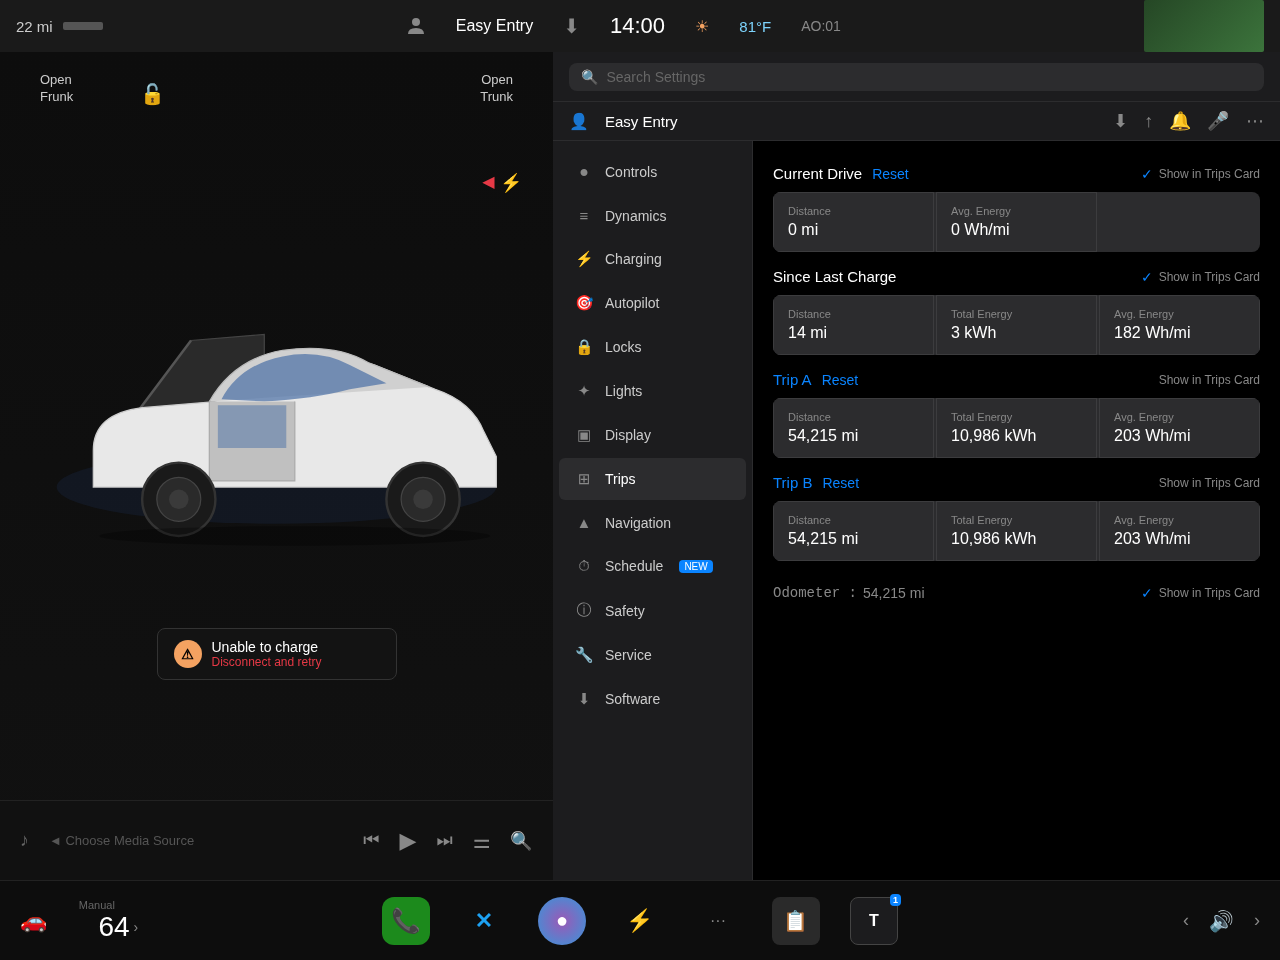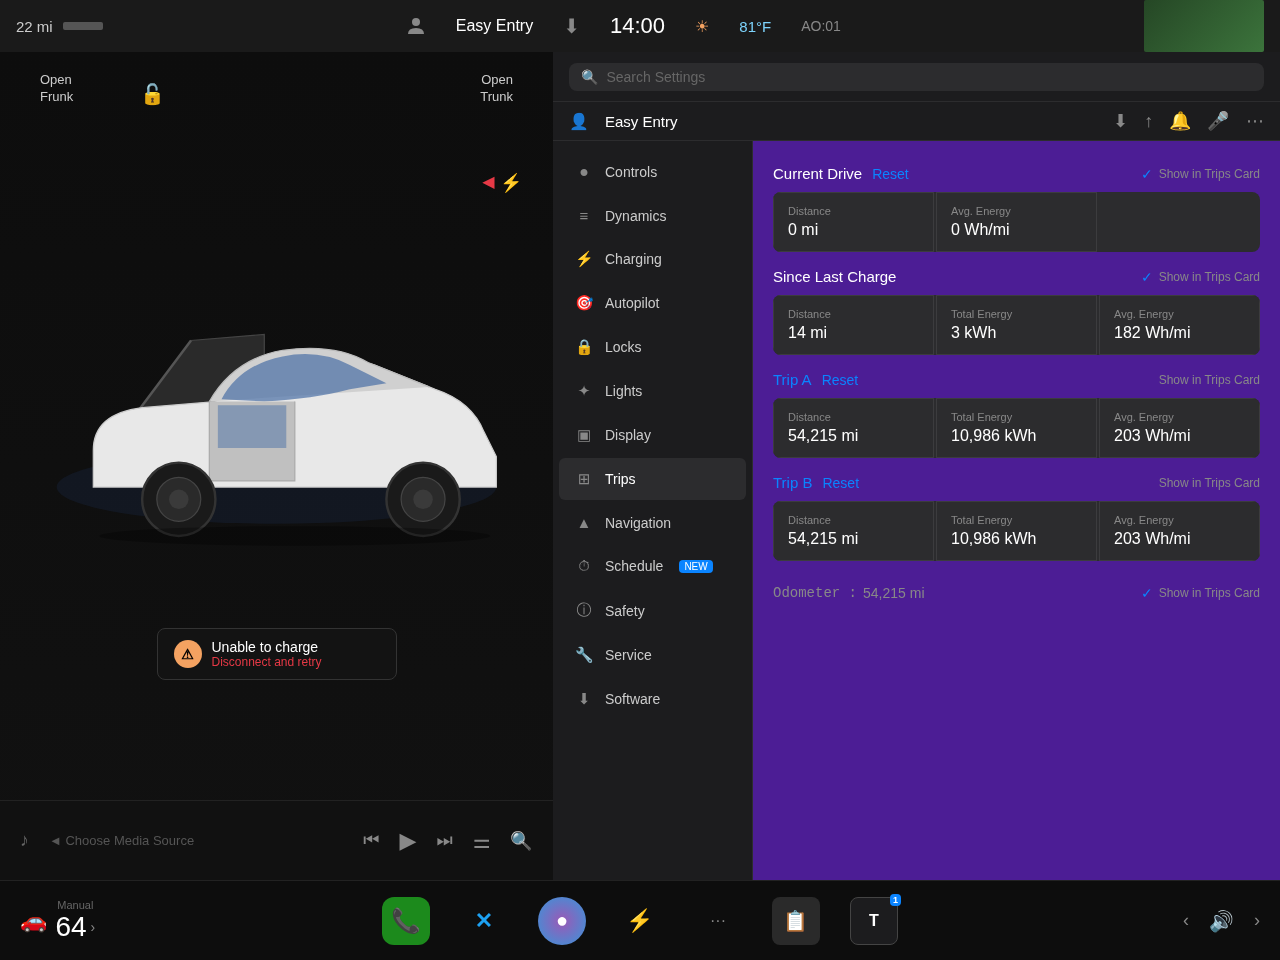--- a/index.html
+++ b/index.html
@@ -232,21 +232,21 @@
       padding: 1px 5px;
       border-radius: 4px;
       margin-left: 4px;
     }
 
     
     .trips-content {
       flex: 1;
       padding: 16px 20px;
       overflow-y: auto;
-      background: #4c1d95;
+      background: #000000;
     }
 
     .section-header {
       display: flex;
       align-items: center;
       justify-content: space-between;
       margin-bottom: 10px;
       margin-top: 8px;
     }
     .section-title { color: #fff; font-size: 15px; font-weight: 400; }
@@ -630,21 +630,21 @@
       </div>
     </div>
   </div>
 </div>
 
 <div class="taskbar">
   <div class="taskbar-left">
     <span class="car-icon-small">🚗</span>
     <div class="speed-display">
       <div class="speed-label">Manual</div>
-      <div style="display:flex;align-items:center;gap:4px;">
+      <div style="display:flex;align-items:center;gap:4px;margin-left:43px;">
         <span class="speed-value">64</span>
         <span class="speed-arrow">›</span>
       </div>
     </div>
   </div>
 
   <div class="taskbar-center">
     <div class="taskbar-app app-phone">📞</div>
     <div class="taskbar-app app-x" style="color:#1da1f2;font-size:22px;font-weight:bold;">✕</div>
     <div class="taskbar-app app-camera" style="width:48px;height:48px;border-radius:50%;background:radial-gradient(circle,#9b59b6,#3498db);display:flex;align-items:center;justify-content:center;">

